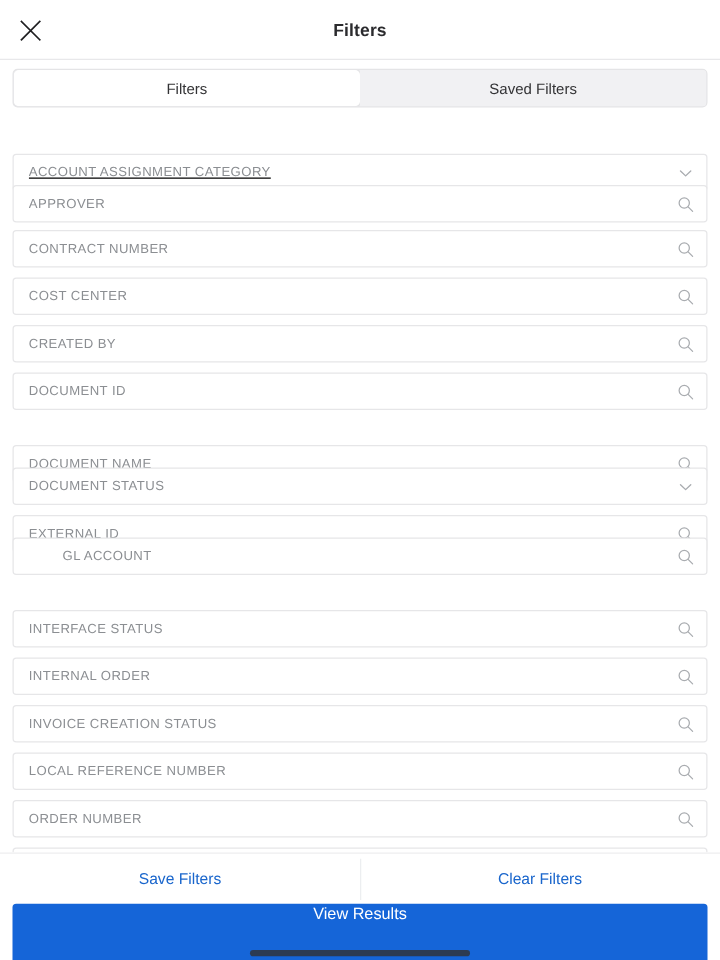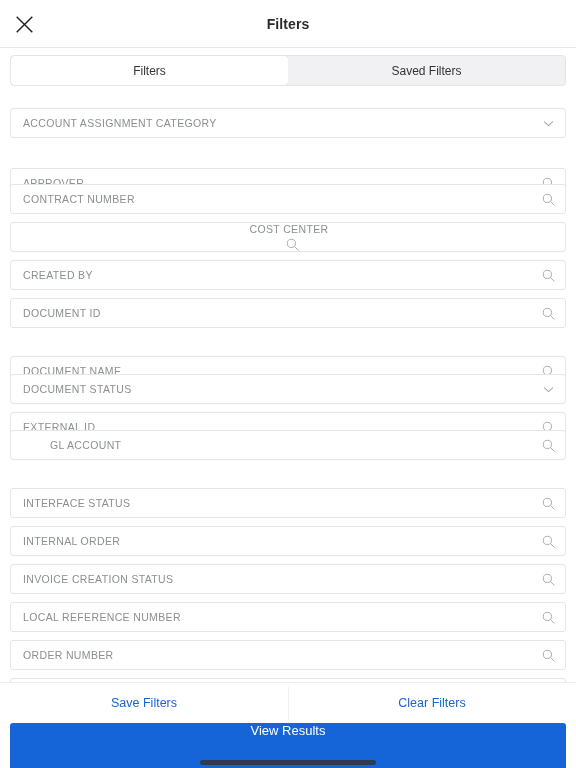--- a/index.html
+++ b/index.html
@@ -208,47 +208,47 @@
   <div class="seg-tab active">
     <span>Filters</span>
   </div>
   <div class="seg-tab">
     <span>Saved Filters</span>
   </div>
 </div>
 
 <div class="fields-scroll">
 
-<div class="field-row" style="top: 8px;">
+<div class="field-row" style="top: 23px; text-decoration: underline;">
       <span class="field-label">ACCOUNT ASSIGNMENT CATEGORY</span>
       <span class="field-icon">
         <svg width="13" height="13" viewBox="0 0 13 13" aria-hidden="true">
           <path d="M2.4 4.8 L6.5 8.7 L10.6 4.8" stroke="#a9acb0" stroke-width="1.1" fill="none" stroke-linecap="round" stroke-linejoin="round"></path>
         </svg>
       </span>
     </div>
-    <div class="field-row" style="top: 48px; margin-top: 20px;">
+    <div class="field-row" style="top: 48px;">
       <span class="field-label">APPROVER</span>
       <span class="field-icon">
         <svg width="13" height="13" viewBox="0 0 13 13" aria-hidden="true">
           <circle cx="5.4" cy="5.4" r="4.1" stroke="#a9acb0" stroke-width="1" fill="none"></circle>
           <path d="M8.5 8.5 L12.1 12.1" stroke="#a9acb0" stroke-width="1" stroke-linecap="round"></path>
         </svg>
       </span>
     </div>
     <div class="field-row" style="top: 84px;">
       <span class="field-label">CONTRACT NUMBER</span>
       <span class="field-icon">
         <svg width="13" height="13" viewBox="0 0 13 13" aria-hidden="true">
           <circle cx="5.4" cy="5.4" r="4.1" stroke="#a9acb0" stroke-width="1" fill="none"></circle>
           <path d="M8.5 8.5 L12.1 12.1" stroke="#a9acb0" stroke-width="1" stroke-linecap="round"></path>
         </svg>
       </span>
     </div>
-    <div class="field-row" style="top: 122px; flex-direction: column;">
+    <div class="field-row" style="top: 122px;">
       <span class="field-label">COST CENTER</span>
       <span class="field-icon">
         <svg width="13" height="13" viewBox="0 0 13 13" aria-hidden="true">
           <circle cx="5.4" cy="5.4" r="4.1" stroke="#a9acb0" stroke-width="1" fill="none"></circle>
           <path d="M8.5 8.5 L12.1 12.1" stroke="#a9acb0" stroke-width="1" stroke-linecap="round"></path>
         </svg>
       </span>
     </div>
     <div class="field-row" style="top: 160px;">
       <span class="field-label">CREATED BY</span>

